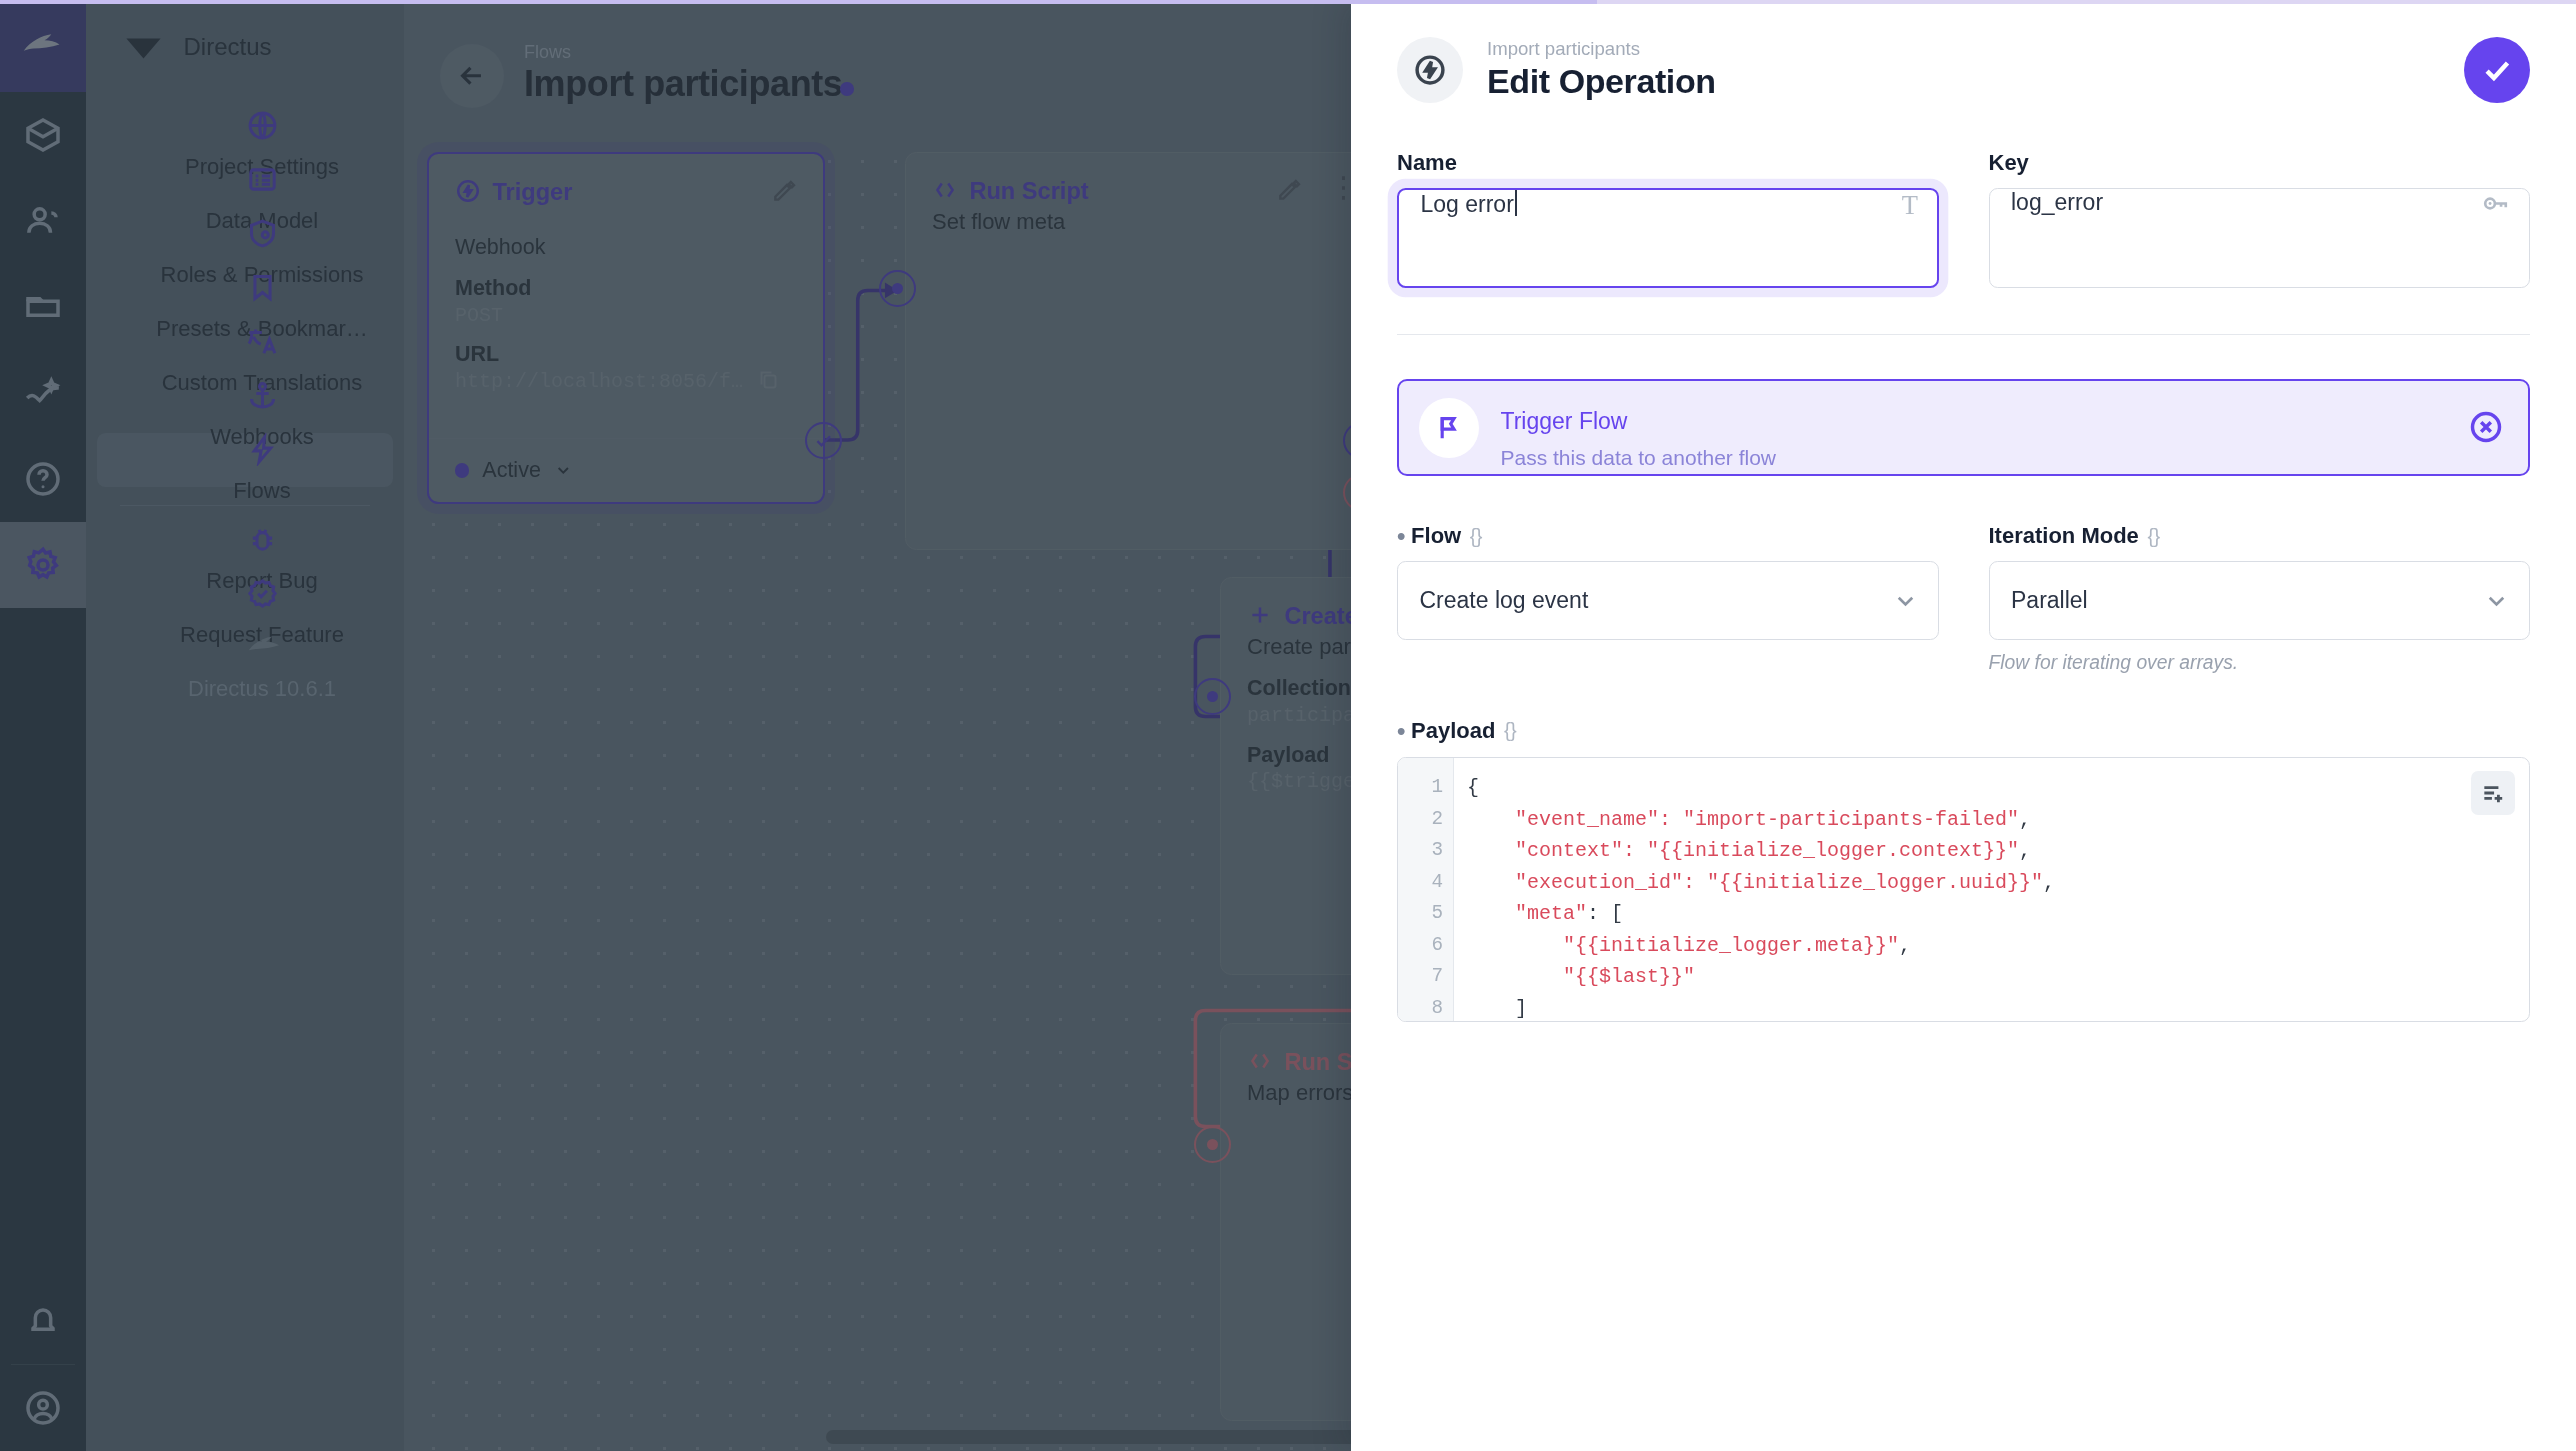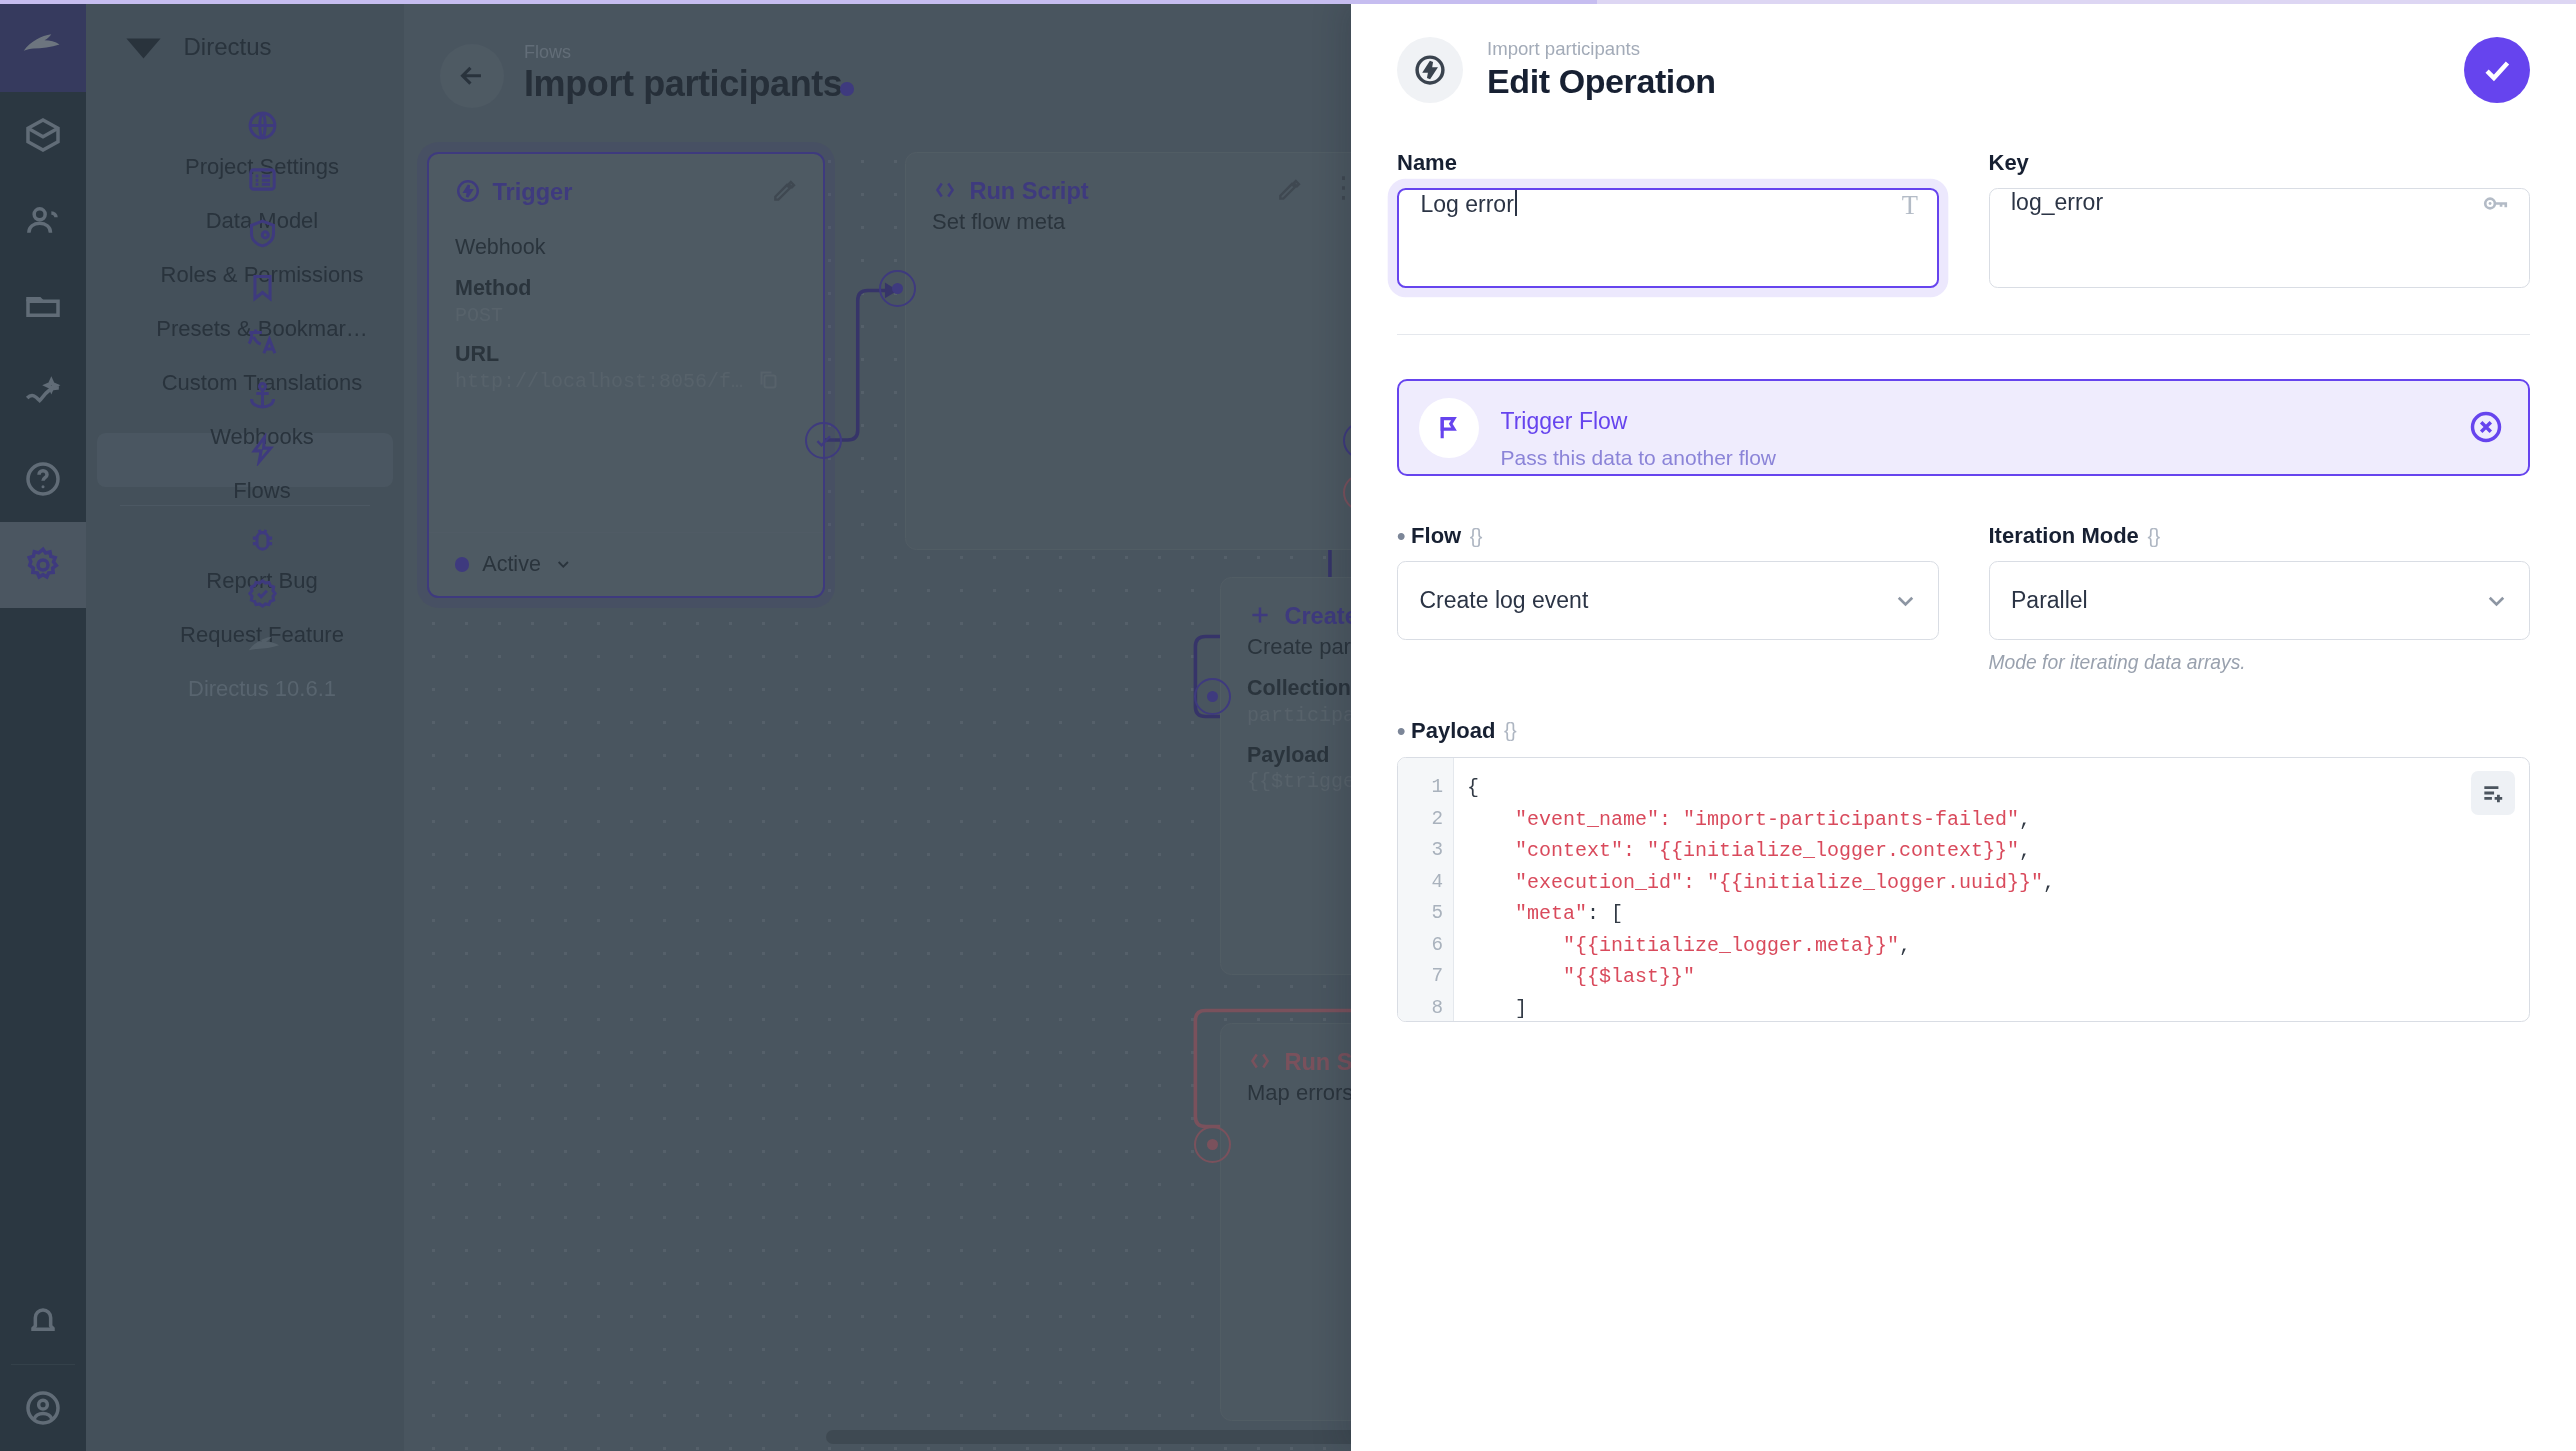--- a/index.html
+++ b/index.html
@@ -328,21 +328,21 @@
       </svg>
       <svg class="wire" style="left:372px;top:615px;width:587px;height:186px" viewBox="0 0 820 260" width="587" height="186">
         <path d="M626,30 L600,30 Q586,30 586,44 L586,128 Q586,142 600,142 L640,142" fill="none" stroke="#3e3780" stroke-width="5"></path>
         <path d="M640,142 l-18,-11 v22 z" fill="#3e3780"></path>
       </svg>
       <svg class="wire" style="left:372px;top:1002px;width:587px;height:236px" viewBox="0 0 820 330" width="587" height="236">
         <path d="M820,12 L600,12 Q586,12 586,26 L586,160 Q586,174 600,174 L640,174" fill="none" stroke="#a0616e" stroke-width="5"></path>
         <path d="M640,174 l-18,-11 v22 z" fill="#a0616e"></path>
       </svg>
 
-      <div class="node sel" style="left:23px;top:152px;width:398px;height:446px">
+      <div class="node sel" style="left:23px;top:152px;width:398px;height:352px">
         <div class="nh">
           <span class="ni"><svg viewBox="0 0 24 24">
                 <circle cx="12" cy="12" r="9"></circle>
                 <path d="M12.8 6.5L9 12.6h3l-.8 4.9 4-6.1h-3z"></path>
               </svg></span>
           <span class="nt">Trigger</span>
         </div>
         <span class="pencil"><svg viewBox="0 0 24 24">
               <path d="M4 17.2V20h2.8L17.5 9.3l-2.8-2.8z"></path>
               <path d="M16.4 5.6l1.9-1.9 2.9 2.9-1.9 1.9z"></path>
@@ -526,21 +526,21 @@
           <div class="flbl">
             <span>Iteration Mode</span>
             <span class="braces">{}</span>
           </div>
           <div class="sel-inp">
             <span class="val">Parallel</span>
             <svg viewBox="0 0 24 24">
                 <path d="M6 9.5l6 6 6-6"></path>
               </svg>
           </div>
-          <div class="hint">Mode for iterating data arrays.</div>
+          <div class="hint">Flow for iterating over arrays.</div>
         </div>
       </div>
 
       <div style="margin-top:44px">
         <div class="flbl req">
           <span>Payload</span>
           <span class="braces">{}</span>
         </div>
         <div class="code-wrap">
           <div class="gutter" id="gutter">

